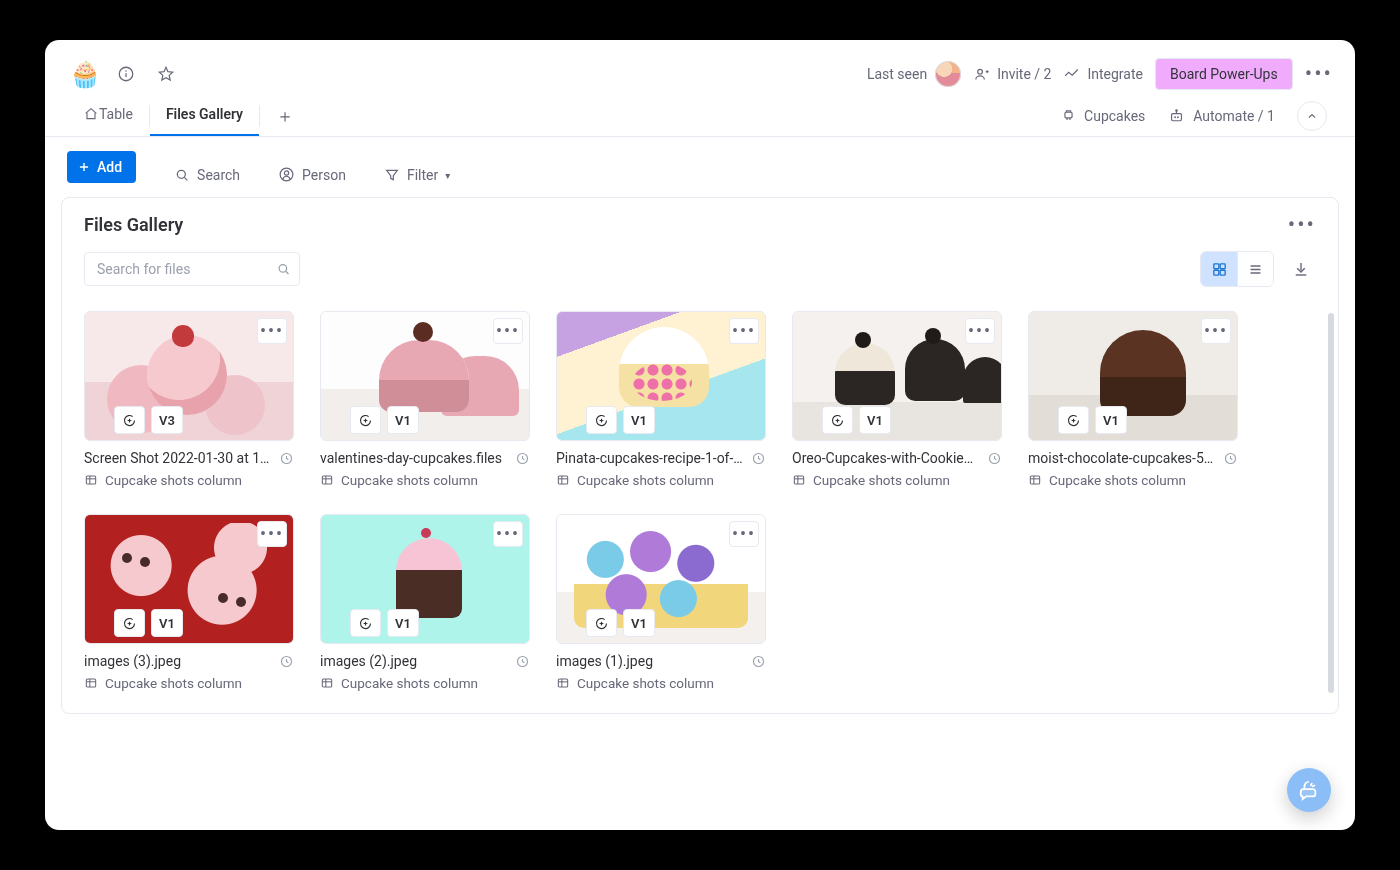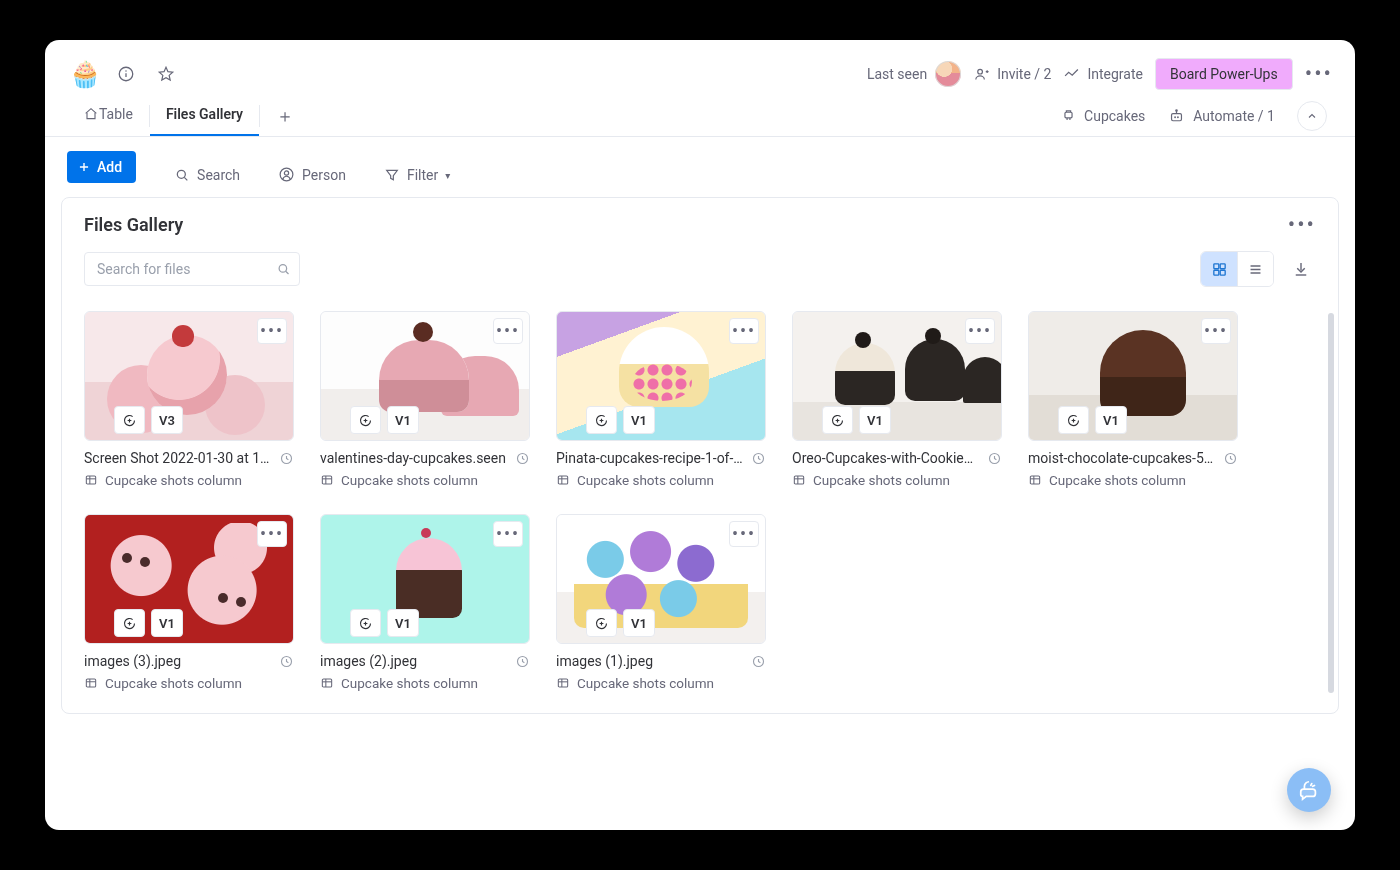--- a/index.html
+++ b/index.html
@@ -327,21 +327,21 @@
           <svg width="15" height="15" viewBox="0 0 24 24" fill="none" stroke="currentColor" stroke-width="1.9">
                       <path d="M20 12a8 8 0 1 1-3-6.2"></path>
                       <line x1="12" y1="9" x2="12" y2="15"></line>
                       <line x1="9" y1="12" x2="15" y2="12"></line>
                     </svg>
         </span>
         <span class="chip">V1</span>
       </div>
     </div>
     <div class="fname-row">
-      <span class="fname">valentines-day-cupcakes.seen</span>
+      <span class="fname">valentines-day-cupcakes.files</span>
       <svg width="15" height="15" viewBox="0 0 24 24" fill="none" stroke="#9aa0ac" stroke-width="1.8">
                   <circle cx="12" cy="12" r="8"></circle>
                   <polyline points="12 8 12 12 15 14"></polyline>
                 </svg>
     </div>
     <div class="col-row">
       <svg width="14" height="14" viewBox="0 0 24 24" fill="none" stroke="currentColor" stroke-width="1.8">
                   <rect x="4" y="5" width="16" height="14" rx="2"></rect>
                   <line x1="4" y1="10" x2="20" y2="10"></line>
                   <line x1="10" y1="5" x2="10" y2="19"></line>

